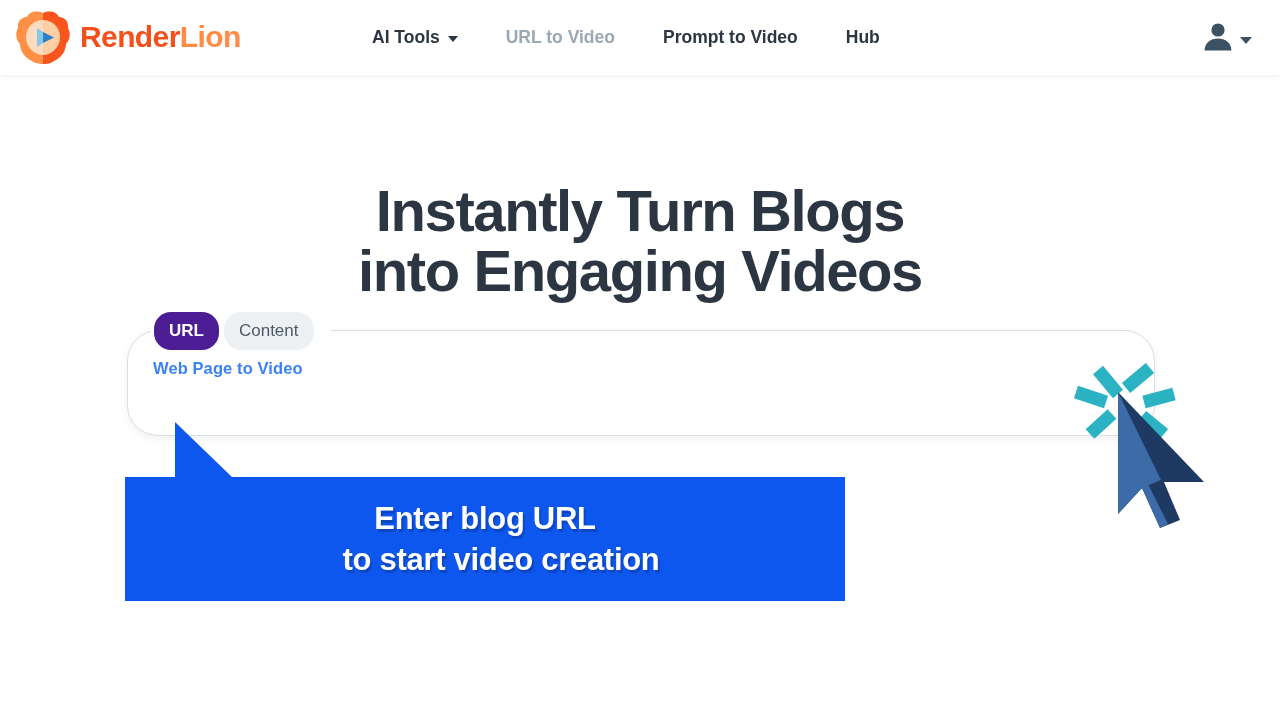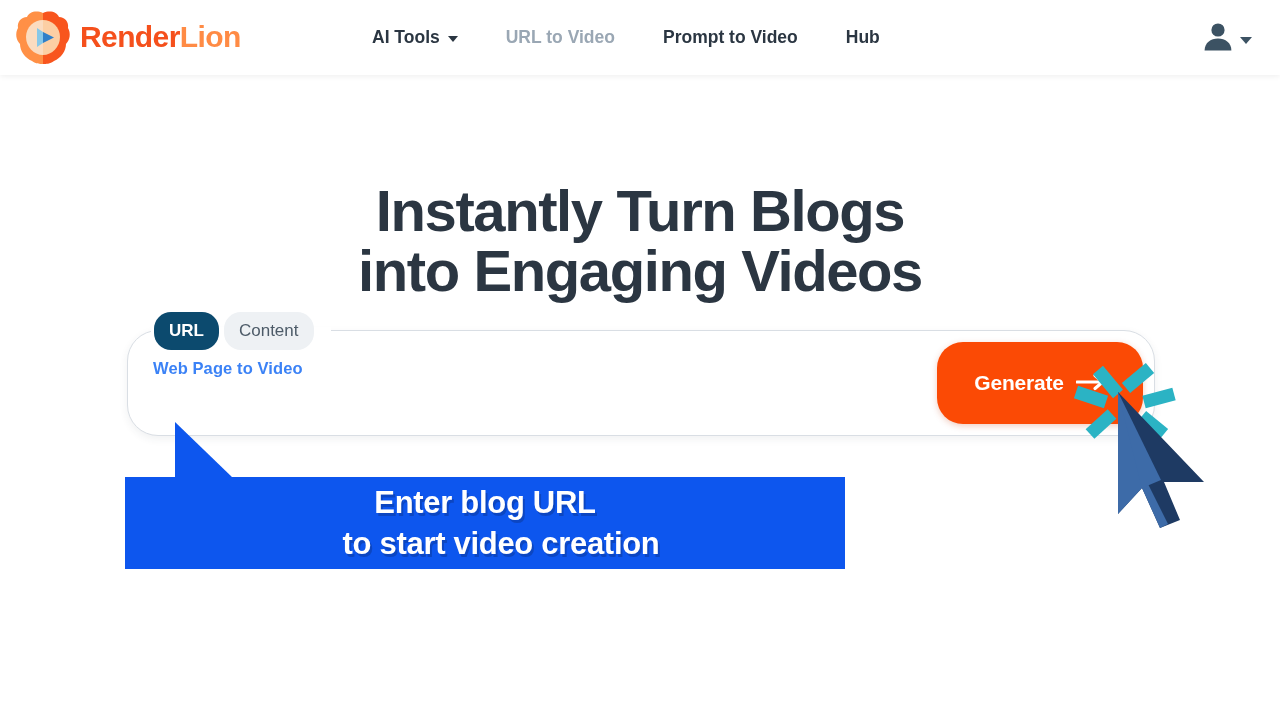--- a/index.html
+++ b/index.html
@@ -146,21 +146,21 @@
   }
   .tab {
     font-size: 17px;
     line-height: 1;
     padding: 10px 15px 11px;
     border-radius: 17px;
     cursor: pointer;
     white-space: nowrap;
   }
   .tab.active {
-    background: #0c4a6e;
+    background: #4c1d95;
     color: #ffffff;
     font-weight: bold;
   }
   .tab.inactive {
     background: #EEF1F4;
     color: #4D5B68;
   }
   .field {
     position: absolute;
     left: 26px; top: 30px;
@@ -216,21 +216,21 @@
     left: 1108px; top: 388px;
     width: 104px; height: 140px;
     z-index: 14;
     pointer-events: none;
   }
 
   
   .callout {
     position: absolute;
     left: 125px; top: 477px;
-    width: 720px; height: 92px;
+    width: 720px; height: 124px;
     background: #0D56EE;
     z-index: 16;
     display: flex;
     align-items: center;
     justify-content: center;
   }
   .callout-tail {
     position: absolute;
     left: 175px; top: 422px;
     width: 58px; height: 56px;
@@ -314,29 +314,20 @@
 
   <div class="tabs">
     <div class="tab active">URL</div>
     <div class="tab inactive">Content</div>
   </div>
 
   <div class="field">
     <div class="field-label">Web Page to Video</div>
   </div>
 
-  <button class="generate-btn">
-    <span>Generate</span>
-    <span class="gen-arrow">
-      <svg width="30" height="18" viewBox="0 0 30 18" xmlns="http://www.w3.org/2000/svg">
-        <path d="M1 9 H25" stroke="#ffffff" stroke-width="3.2" stroke-linecap="round"></path>
-        <path d="M19 2.5 L26.5 9 L19 15.5" stroke="#ffffff" stroke-width="3.2" fill="none" stroke-linecap="round" stroke-linejoin="round"></path>
-      </svg>
-    </span>
-  </button>
 </div>
 
 <div class="burst">
   <svg width="160" height="130" viewBox="0 0 160 130" xmlns="http://www.w3.org/2000/svg">
     <g stroke="#2BB3C4" stroke-width="13" stroke-linecap="butt">
       <line x1="78" y1="54" x2="58" y2="30"></line>
       <line x1="86" y1="48" x2="110" y2="28"></line>
       <line x1="66" y1="62" x2="36" y2="52"></line>
       <line x1="104" y1="62" x2="134" y2="54"></line>
       <line x1="72" y1="74" x2="50" y2="94"></line>

